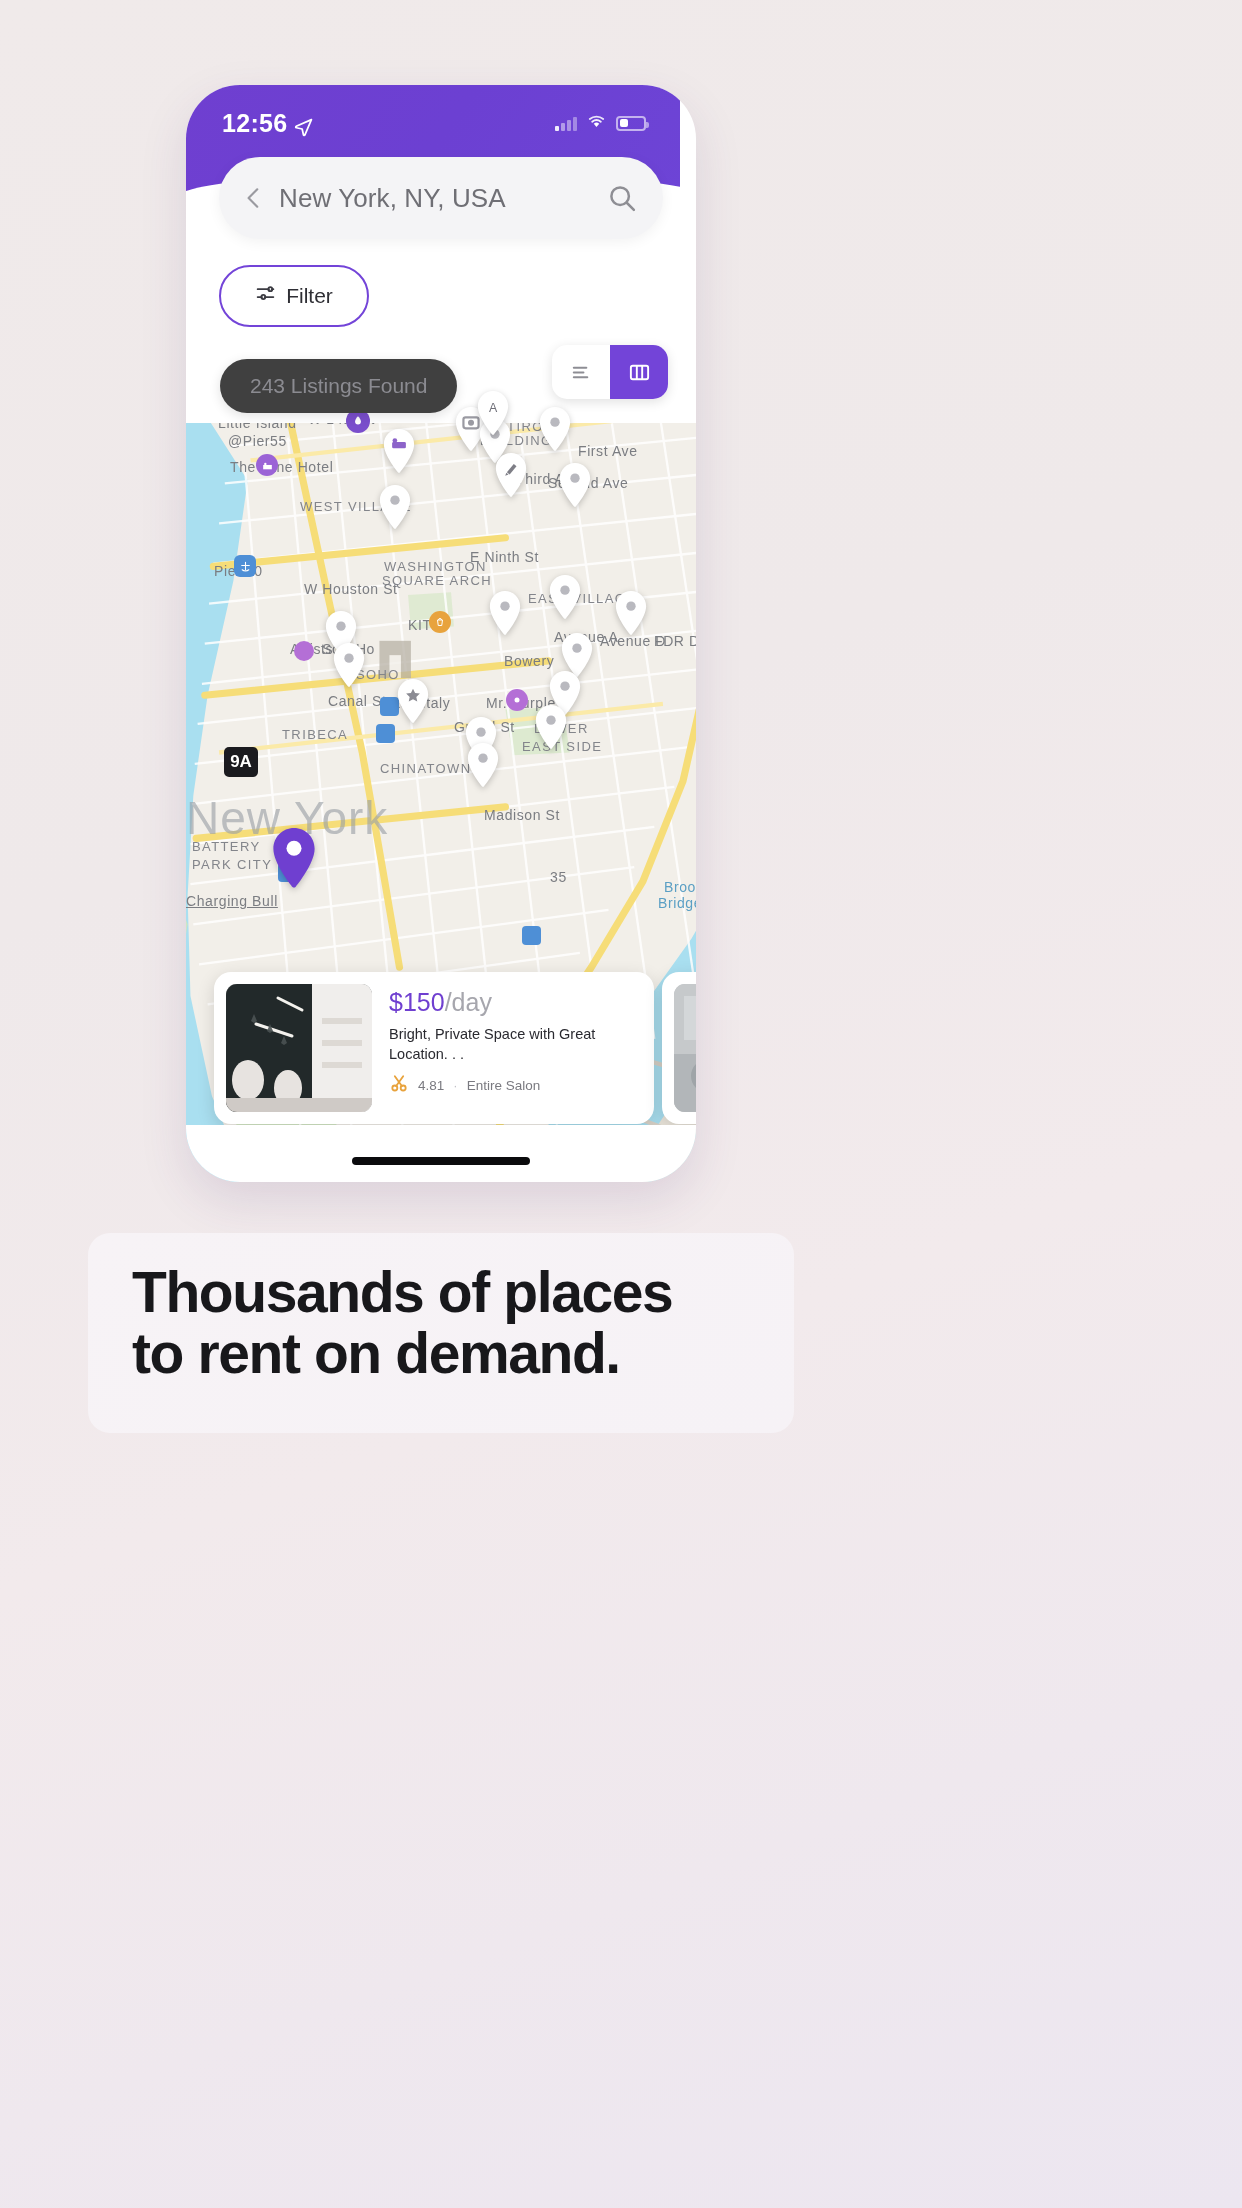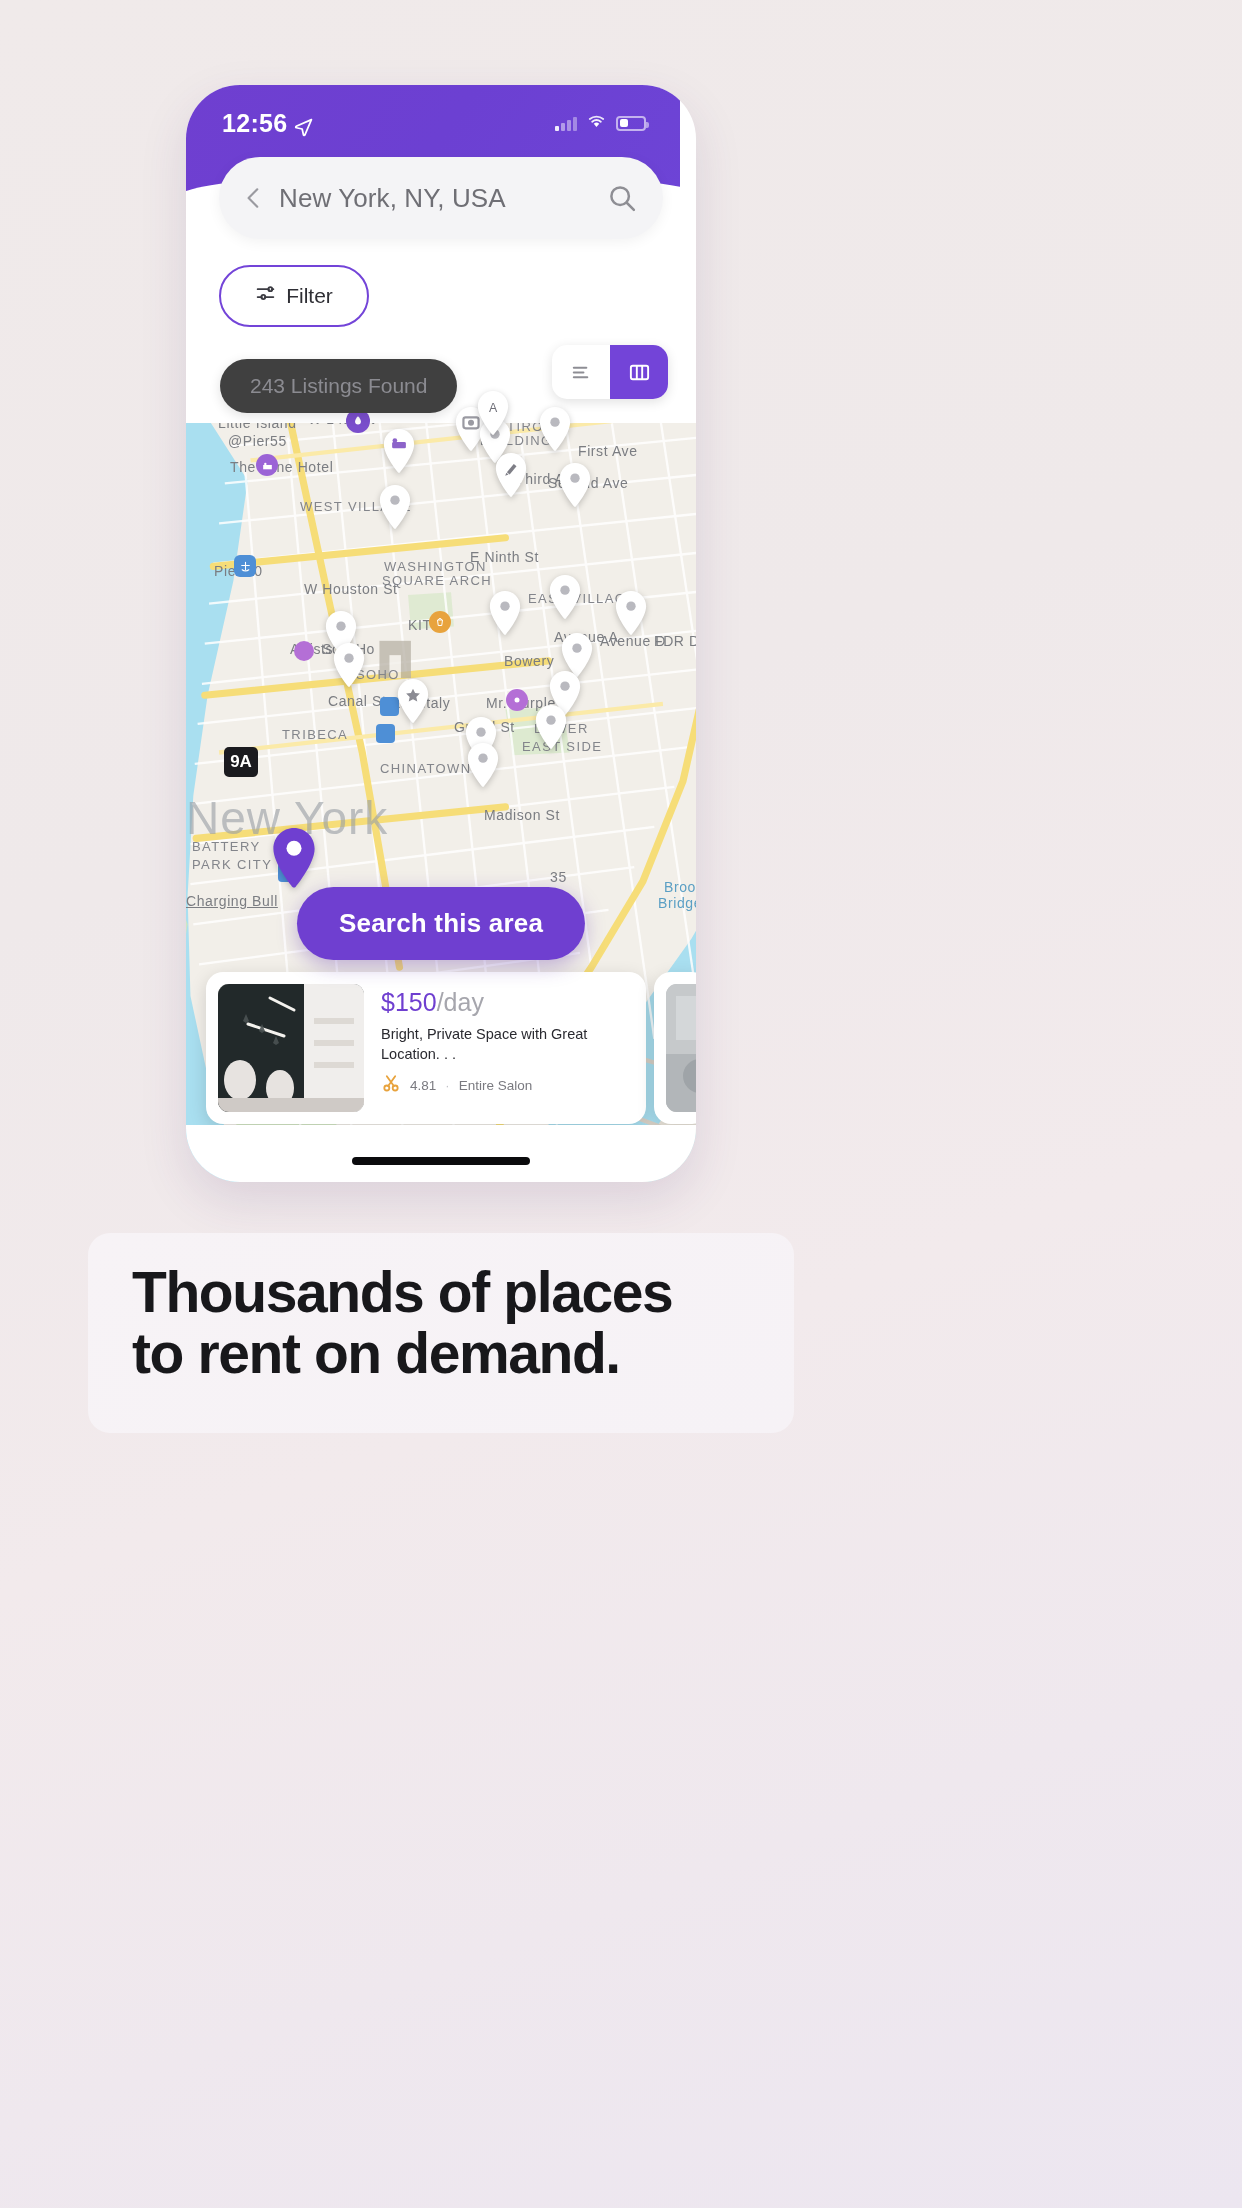--- a/index.html
+++ b/index.html
@@ -159,21 +159,21 @@
     background: #6f3fd0; color: #fff;
     border-radius: 38px;
     font-size: 26px; font-weight: bold; letter-spacing: .2px;
     box-shadow: 0 6px 20px rgba(90,45,170,.35);
     white-space: nowrap;
   }
 
   
   .cards {
     position: absolute; z-index: 9; left: 0; right: 0; bottom: 58px;
-    height: 152px; display: flex; gap: 8px; padding-left: 20px;
+    height: 152px; display: flex; gap: 8px; padding-left: 28px;
   }
   .card {
     flex: 0 0 auto; width: 440px; height: 152px;
     background: #fff; border-radius: 17px;
     display: flex; padding: 12px;
     box-shadow: 0 5px 18px rgba(0,0,0,.14);
   }
   .card-thumb {
     width: 146px; height: 128px; border-radius: 11px; flex: 0 0 auto;
     overflow: hidden; position: relative;
@@ -565,21 +565,20 @@
         <div class="pin" style="left: 280px; top: 420px;"><svg viewBox="0 0 24 32" width="34" height="44">
             <path d="M12 0C5.9 0 1 4.9 1 11c0 7.8 9.3 19.3 10.2 20.4.4.5 1.2.5 1.6 0C13.7 30.3 23 18.8 23 11 23 4.9 18.1 0 12 0z" fill="#ffffff"></path>
             <circle cx="12" cy="11" r="3.4" fill="#b9b9bf"></circle>
           </svg></div>
         <div class="pin big" style="left: 85px; top: 505px;"><svg viewBox="0 0 24 32" width="46" height="60">
             <path d="M12 0C5.9 0 1 4.9 1 11c0 7.8 9.3 19.3 10.2 20.4.4.5 1.2.5 1.6 0C13.7 30.3 23 18.8 23 11 23 4.9 18.1 0 12 0z" fill="#6f3fd0"></path>
             <circle cx="12" cy="10.8" r="4" fill="#fff"></circle>
           </svg></div>
       </div>
 
-    <div class="search-area">Search this area</div>
 
     <div class="cards">
       <div class="card">
         <div class="card-thumb">
           <svg viewBox="0 0 146 128" width="146" height="128" preserveAspectRatio="none">
             <rect width="146" height="128" fill="#eceaea"></rect>
             <rect width="86" height="128" fill="#22292a"></rect>
             <rect x="86" width="60" height="128" fill="#f0eeec"></rect>
             <g stroke="#f4f2ee" stroke-width="3" stroke-linecap="round">
               <path d="M52 14 L76 26"></path>

